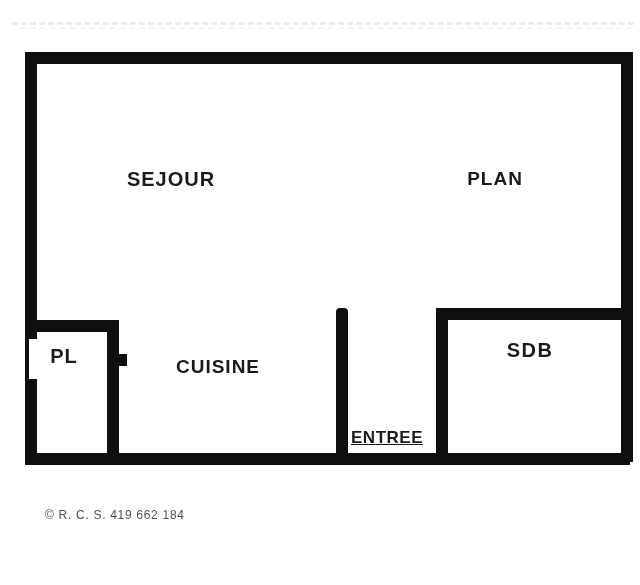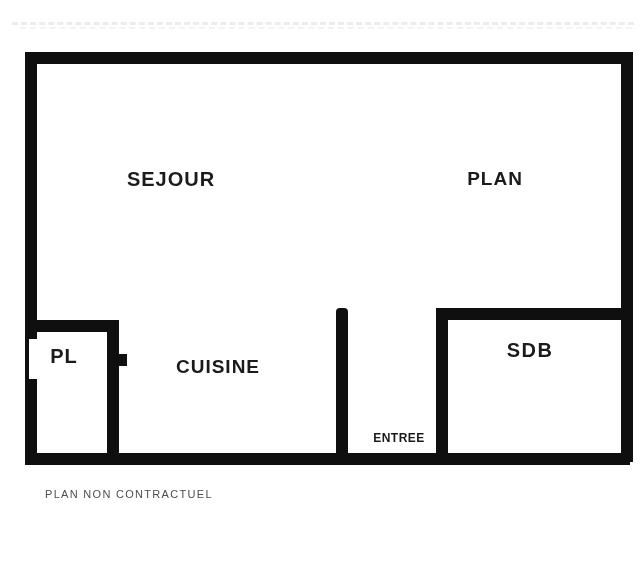--- a/index.html
+++ b/index.html
@@ -58,21 +58,21 @@
     font-size: 20px;
     letter-spacing: 1px;
     color: var(--room-label);
     white-space: nowrap;
   }
   .lbl-sejour  { left: 159px; top: 167px; }
   .lbl-salon   { left: 483px; top: 167px; font-size: 19px; }
   .lbl-pl      { left: 52px;  top: 344px; }
   .lbl-cuisine { left: 206px; top: 355px; font-size: 19px; }
   .lbl-sdb     { left: 518px; top: 338px; letter-spacing: 1.5px; }
-  .lbl-entree  { left: 387px; top: 426px; font-size: 12px; letter-spacing: 0.5px; }
+  .lbl-entree  { left: 375px; top: 426px; font-size: 17px; letter-spacing: 0.5px; text-decoration: underline; }
   .footer-line {
     position: absolute;
     left: 27px;
     color: var(--footer-text);
     white-space: nowrap;
   }
   .footer-disclaimer { top: 470px; font-size: 11px; letter-spacing: 1.3px; }
   .footer-rcs        { top: 490px; font-size: 12px; letter-spacing: 0.7px; }
 </style>
 </head>
@@ -100,15 +100,15 @@
     <div class="door-tick"></div>
 
     <div class="room-label lbl-sejour">SEJOUR</div>
     <div class="room-label lbl-salon">PLAN</div>
     <div class="room-label lbl-pl">PL</div>
     <div class="room-label lbl-cuisine">CUISINE</div>
     <div class="room-label lbl-sdb">SDB</div>
     <div class="room-label lbl-entree">ENTREE</div>
   </div>
 
-  <div class="footer-line footer-disclaimer">PLAN NON CONTRACTUEL</div>
+  <div class="footer-line footer-rcs">© R. C. S. 419 662 184</div>
 
 </div>
 
 </body></html>

